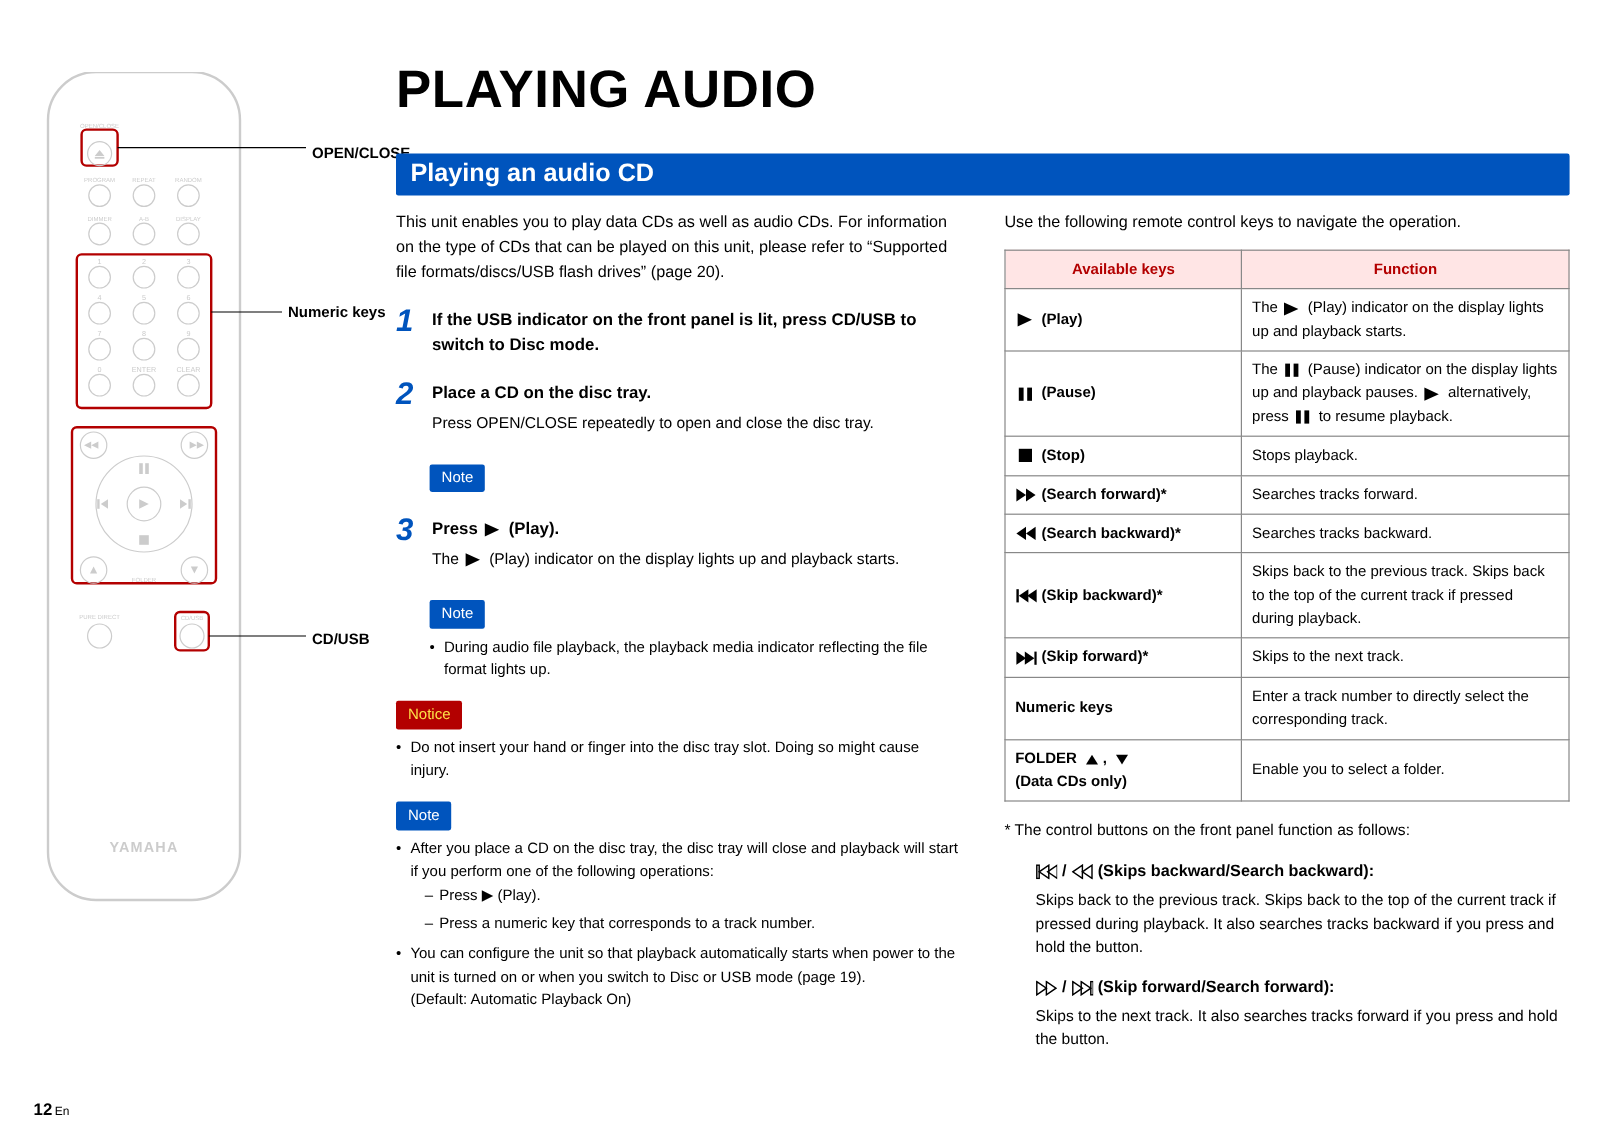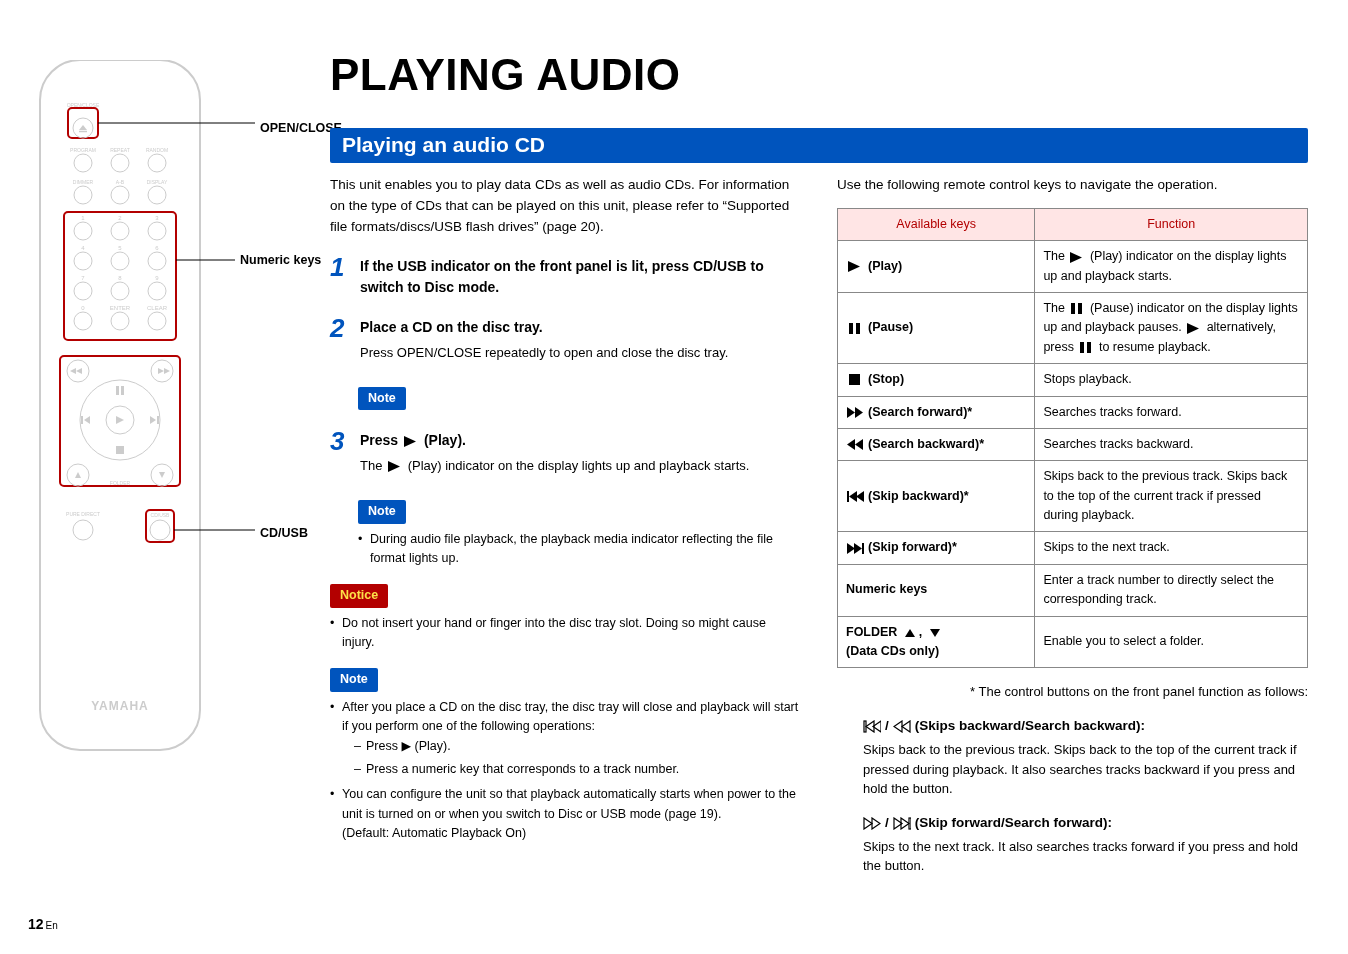--- a/index.html
+++ b/index.html
@@ -25,41 +25,41 @@
   .col { flex:1 1 50%; font-size:13.5px; line-height:1.55; }
 
   .intro { margin-bottom:18px; }
 
   .step { display:flex; align-items:flex-start; gap:10px; margin-bottom:14px; }
   .step-num { color:#0054bd; font-size:26px; font-weight:900; line-height:1; font-style:italic; width:20px; flex:none; margin-top:-2px;}
   .step-body { flex:1; }
   .step-title { font-weight:bold; font-size:14px; margin-bottom:4px; }
   .step-sub   { font-size:13px; }
 
-  .badge { display:inline-block; padding:2px 10px; border-radius:2px; font-size:12.5px; font-weight:bold; margin:10px 0 6px 0; }
+  .badge { display:inline-block; padding:2px 10px; border-radius:2px; font-size:12.5px; font-weight:normal; margin:10px 0 6px 0; }
   .badge.note   { background:#0054bd; color:#fff; }
   .badge.notice { background:#b30000; color:#fde047; }
   .badge-inset { margin-left:28px; }
 
   ul.bullets { list-style:none; padding-left:0; margin-left:28px; }
   ul.bullets > li { position:relative; padding-left:12px; margin-bottom:6px; font-size:12.5px; }
   ul.bullets > li::before { content:"•"; position:absolute; left:0; top:0; }
   ul.sub { list-style:none; padding-left:12px; }
   ul.sub > li { position:relative; padding-left:12px; margin-bottom:4px; }
   ul.sub > li::before { content:"–"; position:absolute; left:0; top:0; }
   ul.no-inset { margin-left:0px; }
 
   
   table.keys { border-collapse:collapse; width:100%; margin-top:4px; }
-  table.keys th { background:#ffe5e5; color:#b30000; font-size:12.5px; font-weight:normal; padding:6px 8px; border:1px solid #888; text-align:center;}
+  table.keys th { background:#ffe5e5; color:#b30000; font-size:12.5px; font-weight:bold; padding:6px 8px; border:1px solid #888; text-align:center;}
   table.keys td { border:1px solid #888; padding:6px 8px; font-size:12.5px; vertical-align:middle; }
   table.keys td.k { font-weight:bold; white-space:nowrap; width:42%;}
   .kicon { display:inline-block; vertical-align:middle; margin-right:4px;}
 
-  .footnote { margin-top:14px; font-size:13px;text-align:right; }
+  .footnote { margin-top:14px; font-size:13px; }
   .fp-item { margin-top:14px; margin-left:26px;}
   .fp-head { font-weight:bold; font-size:13.5px; margin-bottom:3px; display:flex; align-items:center; gap:4px;}
   .fp-body { font-size:13px; line-height:1.5; }
 
   .pagenum { position:absolute; left:28px; bottom:22px; font-size:14px; font-weight:bold; }
   .pagenum .en { font-size:10px; font-weight:normal; margin-left:2px;}
 
   
   svg.i { width:18px; height:13px; vertical-align:middle; }
   svg.i .f { fill:#000; stroke:none; }

